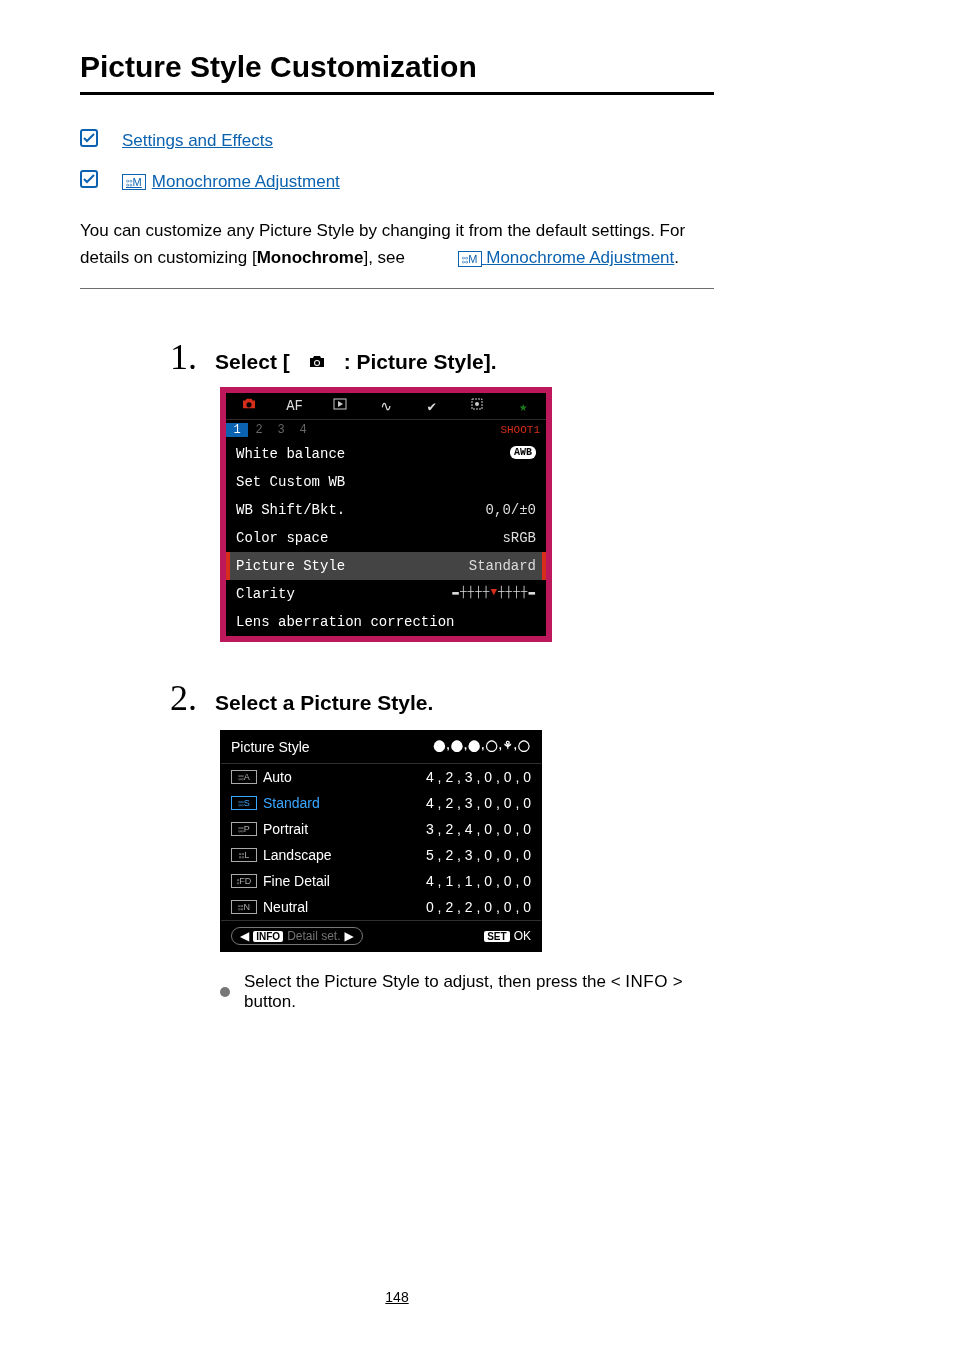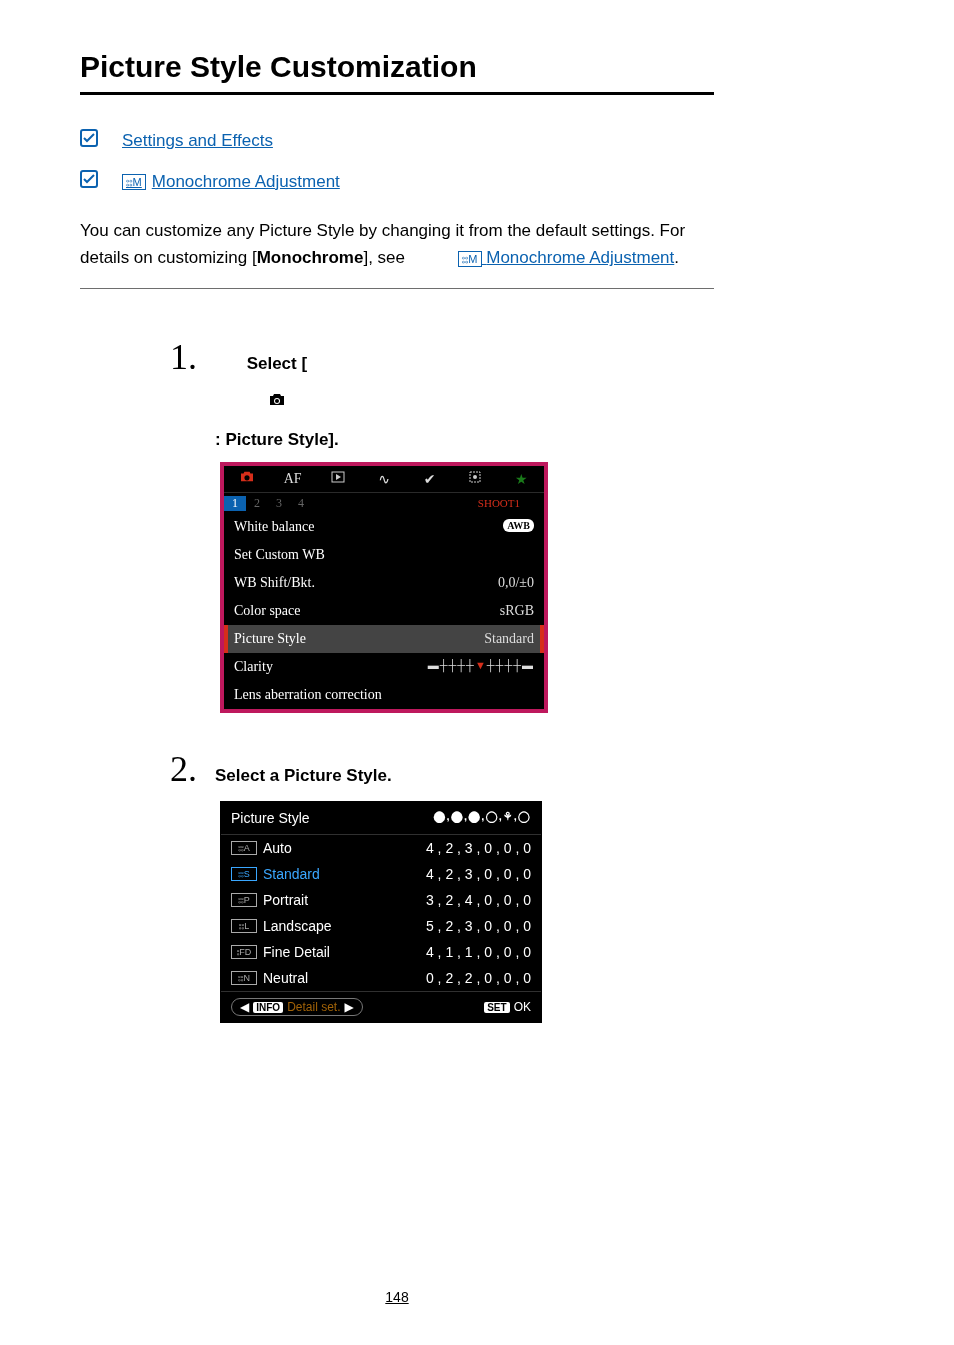--- a/index.html
+++ b/index.html
@@ -68,56 +68,55 @@
     display: flex;
     align-items: baseline;
     gap: 18px;
   }
   .step-num {
     font-family: Georgia, "Times New Roman", serif;
     font-size: 36px;
     line-height: 1;
   }
   .step-title {
-    font-size: 17px;
+    font-size: 21px;
     font-weight: bold;
     display: inline-flex;
     align-items: center;
     gap: 18px;
-    flex-direction: column;
   }
   .menu-screenshot {
     width: 320px;
     background: #000;
     color: #fff;
-    font-family: Liberation Serif, serif;
+    font-family: Liberation Mono, monospace;
     font-size: 14px;
     margin-top: 12px;
     margin-left: 50px;
-    border: 4px solid #be185d;
+    border: 6px solid #be185d;
   }
   .menu-tabs {
     display: flex;
     align-items: center;
     background: #000;
     height: 26px;
     border-bottom: 1px solid #2a2a2a;
     position: relative;
   }
   .tab-icon {
     flex: 1;
     text-align: center;
     font-size: 14px;
     color: #ddd;
   }
   .tab-icon.cam { color: #d62e1a; }
   .tab-label-right {
     color: #d62e1a;
     font-size: 11px;
-    padding-right: 24px;
+    padding-right: 6px;
   }
   .menu-sub {
     display: flex;
     background: #000;
     height: 20px;
     align-items: center;
   }
   .sub-idx {
     width: 22px;
     text-align: center;
@@ -423,28 +422,34 @@
           <span class="left">
               <span class="style-badge">⦂⦂N</span>
               <span>Neutral</span>
             </span>
           <span>0 , 2 , 2 , 0 , 0 , 0</span>
         </div>
         <div class="ps-foot">
           <span class="pill">
             <span>◀</span>
             <span class="info-badge">INFO</span>
-            <span style="color:#a16207">Detail set.</span>
+            <span style="color:#737373">Detail set.</span>
             <span>▶</span>
           </span>
           <span class="btn-ok">
             <span class="btn-badge">SET</span>
             <span>OK</span>
           </span>
         </div>
       </div>
 
+      <div class="bullet-line">
+        <span class="bullet-dot"></span>
+        <span>
+          <span>Select the Picture Style to adjust, then press the &lt; </span><span class="info-btn" style="font-family:Arial;letter-spacing:0.5px">INFO</span><span> &gt; button.</span>
+        </span>
+      </div>
     </div>
 
   </div>
 
   <div class="pagenum">148</div>
 </div>
 
 </body></html>

